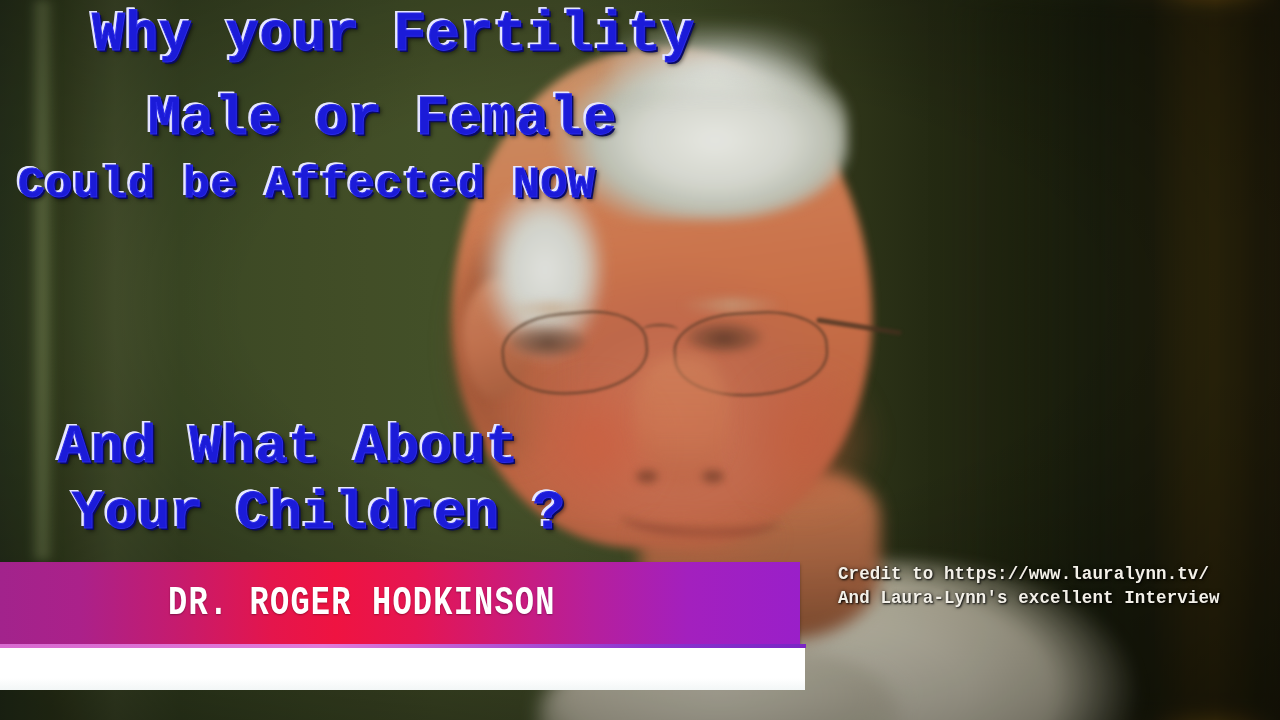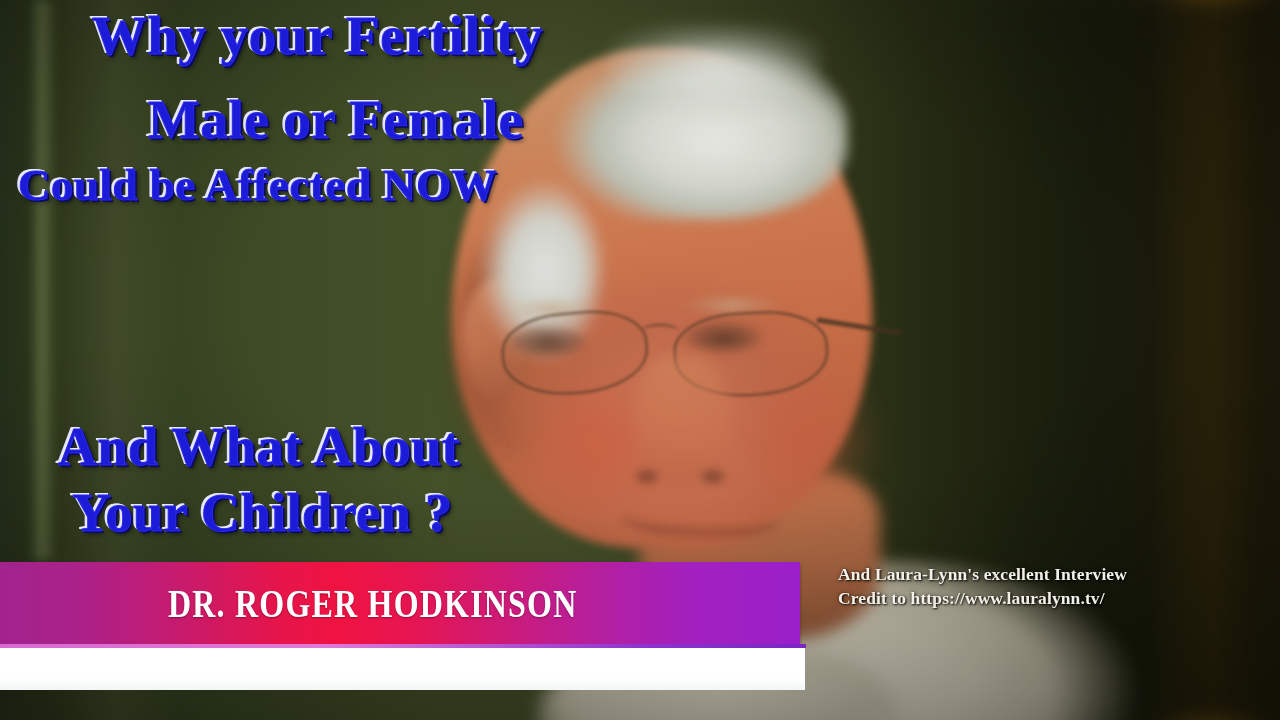--- a/index.html
+++ b/index.html
@@ -5,21 +5,21 @@
   html, body {
     margin: 0;
     padding: 0;
     background: #000;
   }
   #stage {
     position: relative;
     width: 1280px;
     height: 720px;
     overflow: hidden;
-    font-family: Liberation Serif, serif;
+    font-family: Liberation Mono, monospace;
     background: #2b3320;
   }
 
   
   .bg-base {
     position: absolute;
     inset: 0;
     background:
       linear-gradient(90deg,
         #2e3a22 0%,
@@ -372,17 +372,17 @@
   <div class="headline t-line4">And What About</div>
   <div class="headline t-line5">Your Children ?</div>
 
   <div class="name-banner">
     <span class="name-text">DR. ROGER HODKINSON</span>
   </div>
   <div class="banner-underline"></div>
   <div class="banner-white-strip"></div>
 
   <div class="credit">
+    <div>Credit to https://www.lauralynn.tv/</div>
     <div>And Laura-Lynn's excellent Interview</div>
-    <div>Credit to https://www.lauralynn.tv/</div>
   </div>
 
 </div>
 
 </body></html>

